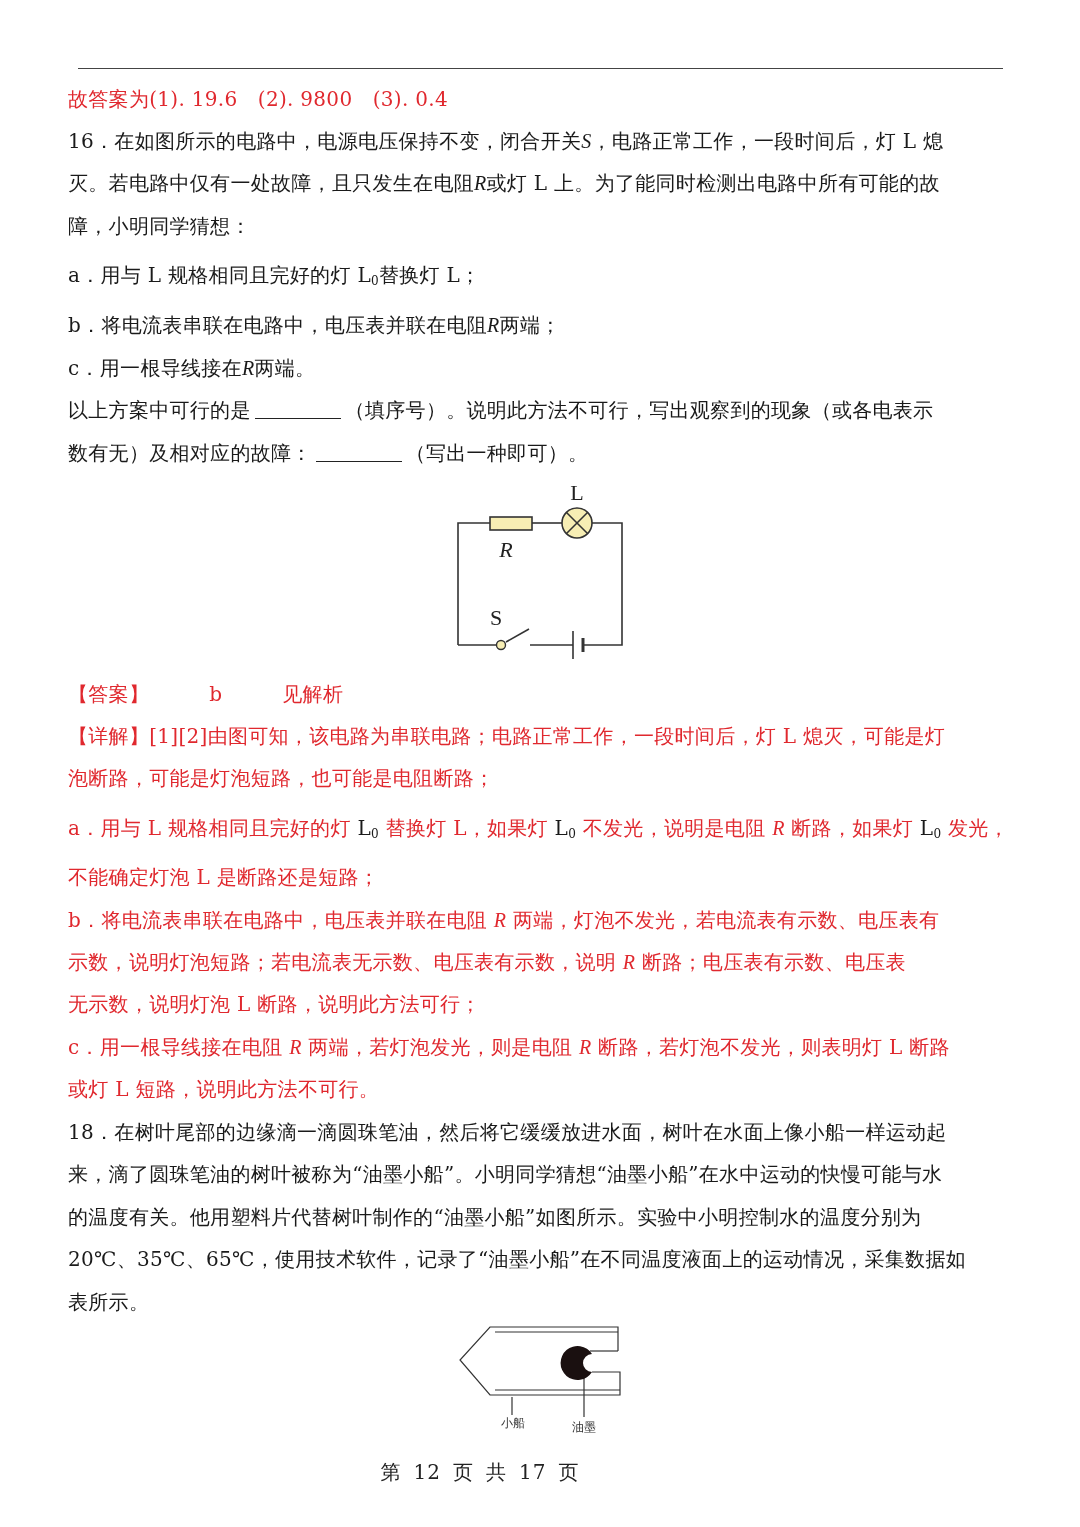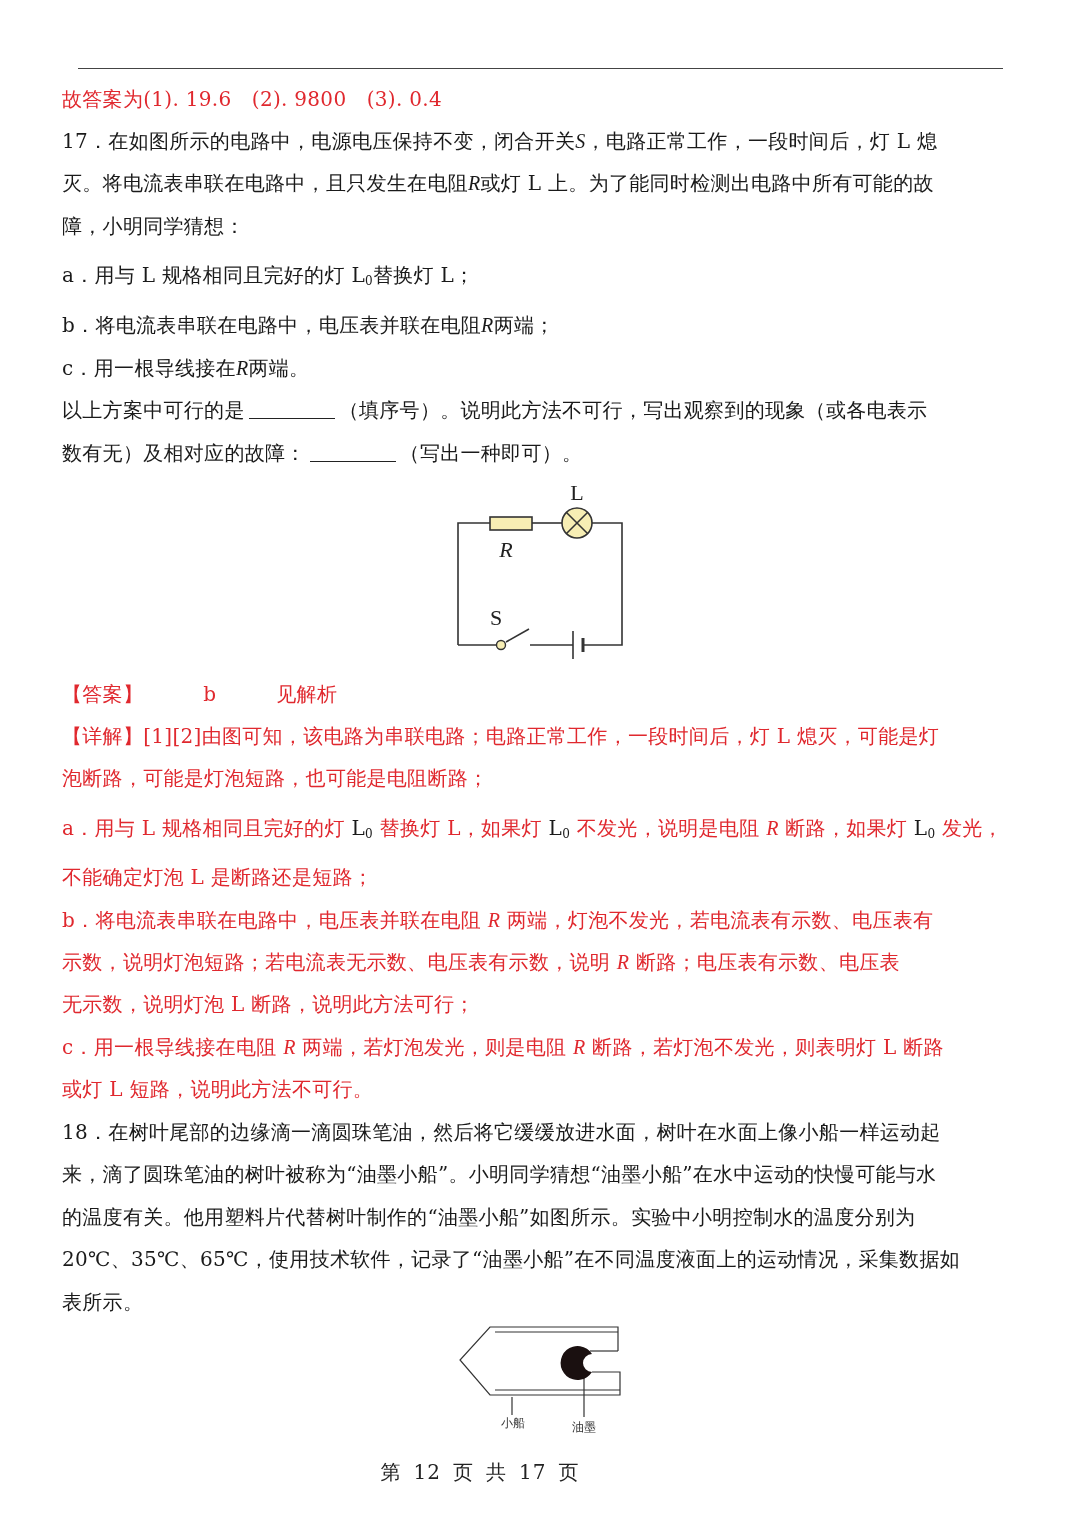--- a/index.html
+++ b/index.html
@@ -3,21 +3,21 @@
 <meta charset="utf-8">
 <style>
   html, body { margin: 0; padding: 0; background: #ffffff; }
   body {
     width: 1080px; height: 1527px; position: relative; overflow: hidden;
     font-family: "DejaVu Serif", "Liberation Serif", serif;
     color: #1a1a1a;
   }
   .rule { position: absolute; left: 78px; top: 68px; width: 925px; height: 0; border-top: 1.5px solid #444; }
   .line {
-    position: absolute; left: 62px; width: 930px; font-size: 20px; line-height: 30px;
+    position: absolute; left: 68px; width: 930px; font-size: 20px; line-height: 30px;
     white-space: nowrap; letter-spacing: 0.3px;
   }
   .red { color: #e0282e; }
   .black { color: #1a1a1a; }
   .it { font-style: italic; font-family: "Liberation Serif", serif; }
   .sub { font-size: 12px; vertical-align: -3px; }
   .blank { display: inline-block; width: 86px; border-bottom: 1.5px solid #222; height: 20px; vertical-align: -2px; margin: 0 4px; }
   .gap { display: inline-block; width: 60px; }
   .fig { position: absolute; }
   .footer {
@@ -27,24 +27,24 @@
   .footer span { margin: 0 6px; }
 </style>
 </head>
 <body>
 
 <div class="rule"></div>
 
 <div class="line red" style="top:84px">故答案为(1). 19.6　(2). 9800　(3). 0.4</div>
 
 <div class="line" style="top:126px">
-  <span>17．在如图所示的电路中，电源电压保持不变，闭合开关</span><span class="it">S</span><span>，电路正常工作，一段时间后，灯 L 熄</span>
+  <span>16．在如图所示的电路中，电源电压保持不变，闭合开关</span><span class="it">S</span><span>，电路正常工作，一段时间后，灯 L 熄</span>
 </div>
 <div class="line" style="top:168px">
-  <span>灭。将电流表串联在电路中，且只发生在电阻</span><span class="it">R</span><span>或灯 L 上。为了能同时检测出电路中所有可能的故</span>
+  <span>灭。若电路中仅有一处故障，且只发生在电阻</span><span class="it">R</span><span>或灯 L 上。为了能同时检测出电路中所有可能的故</span>
 </div>
 <div class="line" style="top:211px">障，小明同学猜想：</div>
 
 <div class="line" style="top:260px">
   <span>a．用与 L 规格相同且完好的灯 L</span><span class="sub">0</span><span>替换灯 L；</span>
 </div>
 <div class="line" style="top:310px">
   <span>b．将电流表串联在电路中，电压表并联在电阻</span><span class="it">R</span><span>两端；</span>
 </div>
 <div class="line" style="top:353px">

